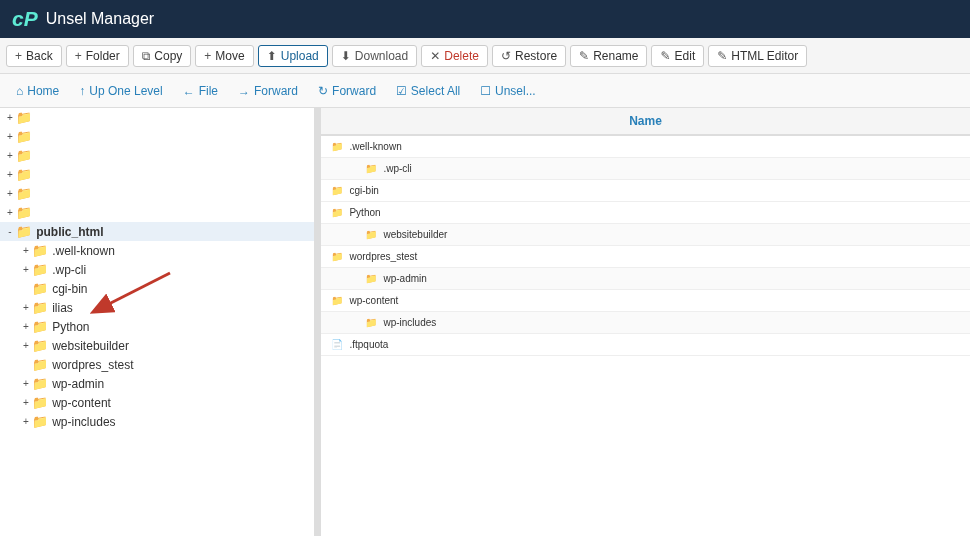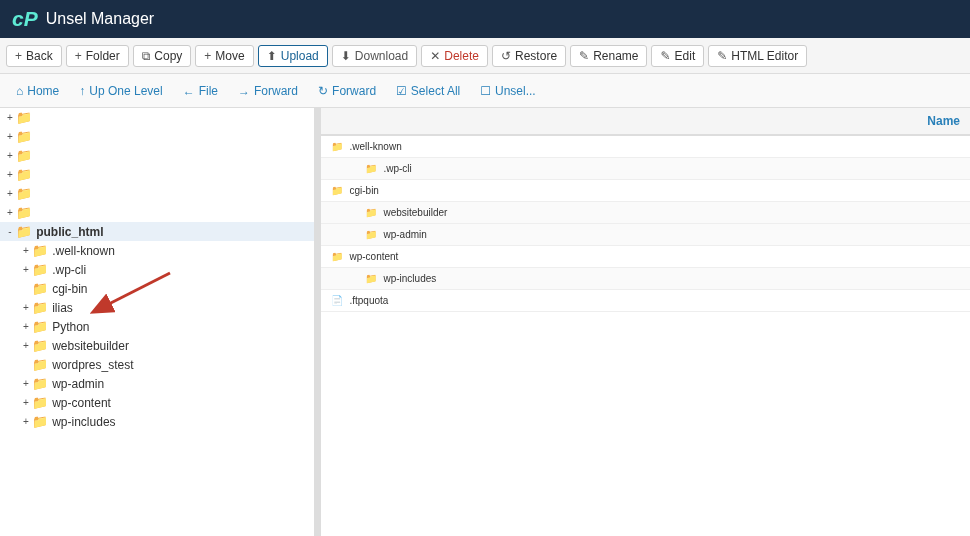--- a/index.html
+++ b/index.html
@@ -131,21 +131,21 @@
     }
 
     
     .file-table {
       width: 100%;
       border-collapse: collapse;
     }
     .file-table th {
       background: #f5f5f5;
       border-bottom: 2px solid #ddd;
-      text-align: right;
+      text-align: center;
       padding: 6px 10px;
       font-size: 12px;
       color: #2980b9;
       font-weight: bold;
       position: sticky;
       top: 0;
     }
     .file-table td {
       padding: 5px 10px;
       border-bottom: 1px solid #eee;
@@ -365,22 +365,28 @@
       <tbody id="file-list-body">
       <tr>
             <td><span class="file-icon-folder">📁</span><span>.well-known</span></td>
           </tr>
           <tr class="alt">
             <td><span class="file-icon-folder">📁</span><span>.wp-cli</span></td>
           </tr>
           <tr>
             <td><span class="file-icon-folder">📁</span><span>cgi-bin</span></td>
           </tr>
+          <tr>
+            <td><span class="file-icon-folder">📁</span><span>Python</span></td>
+          </tr>
           <tr class="alt">
             <td><span class="file-icon-folder">📁</span><span>websitebuilder</span></td>
+          </tr>
+          <tr>
+            <td><span class="file-icon-folder">📁</span><span>wordpres_stest</span></td>
           </tr>
           <tr class="alt">
             <td><span class="file-icon-folder">📁</span><span>wp-admin</span></td>
           </tr>
           <tr>
             <td><span class="file-icon-folder">📁</span><span>wp-content</span></td>
           </tr>
           <tr class="alt">
             <td><span class="file-icon-folder">📁</span><span>wp-includes</span></td>
           </tr>

